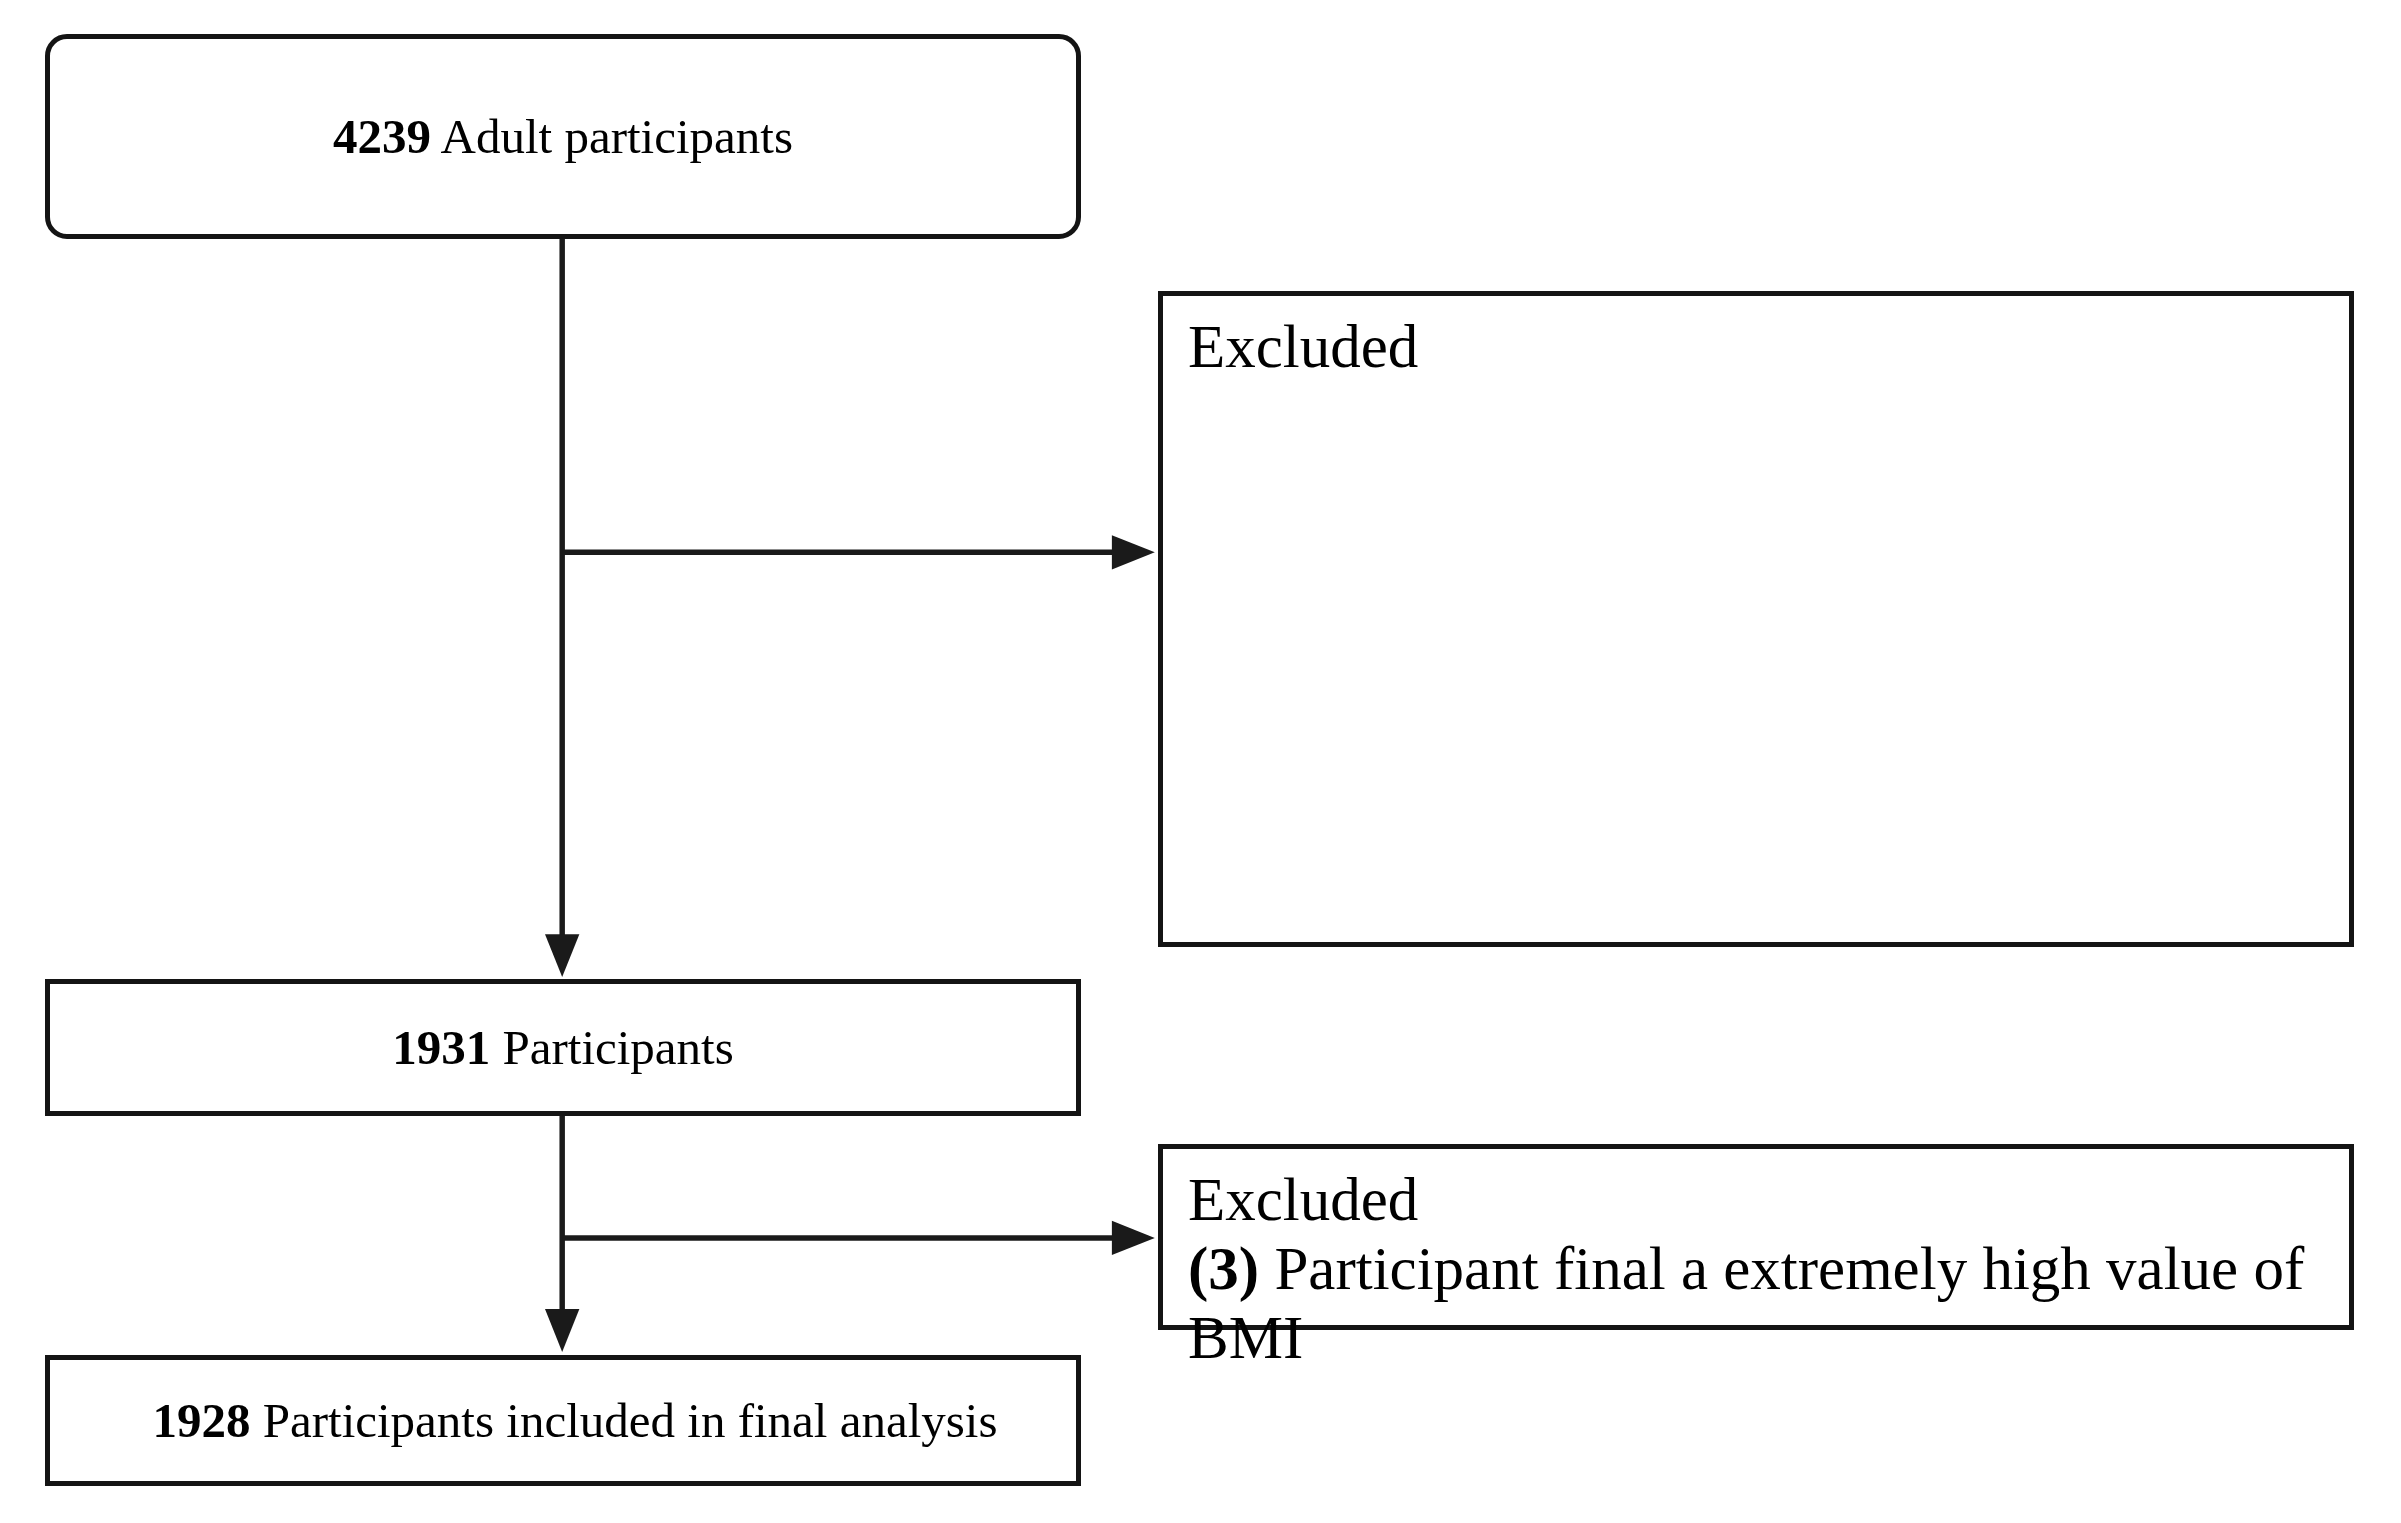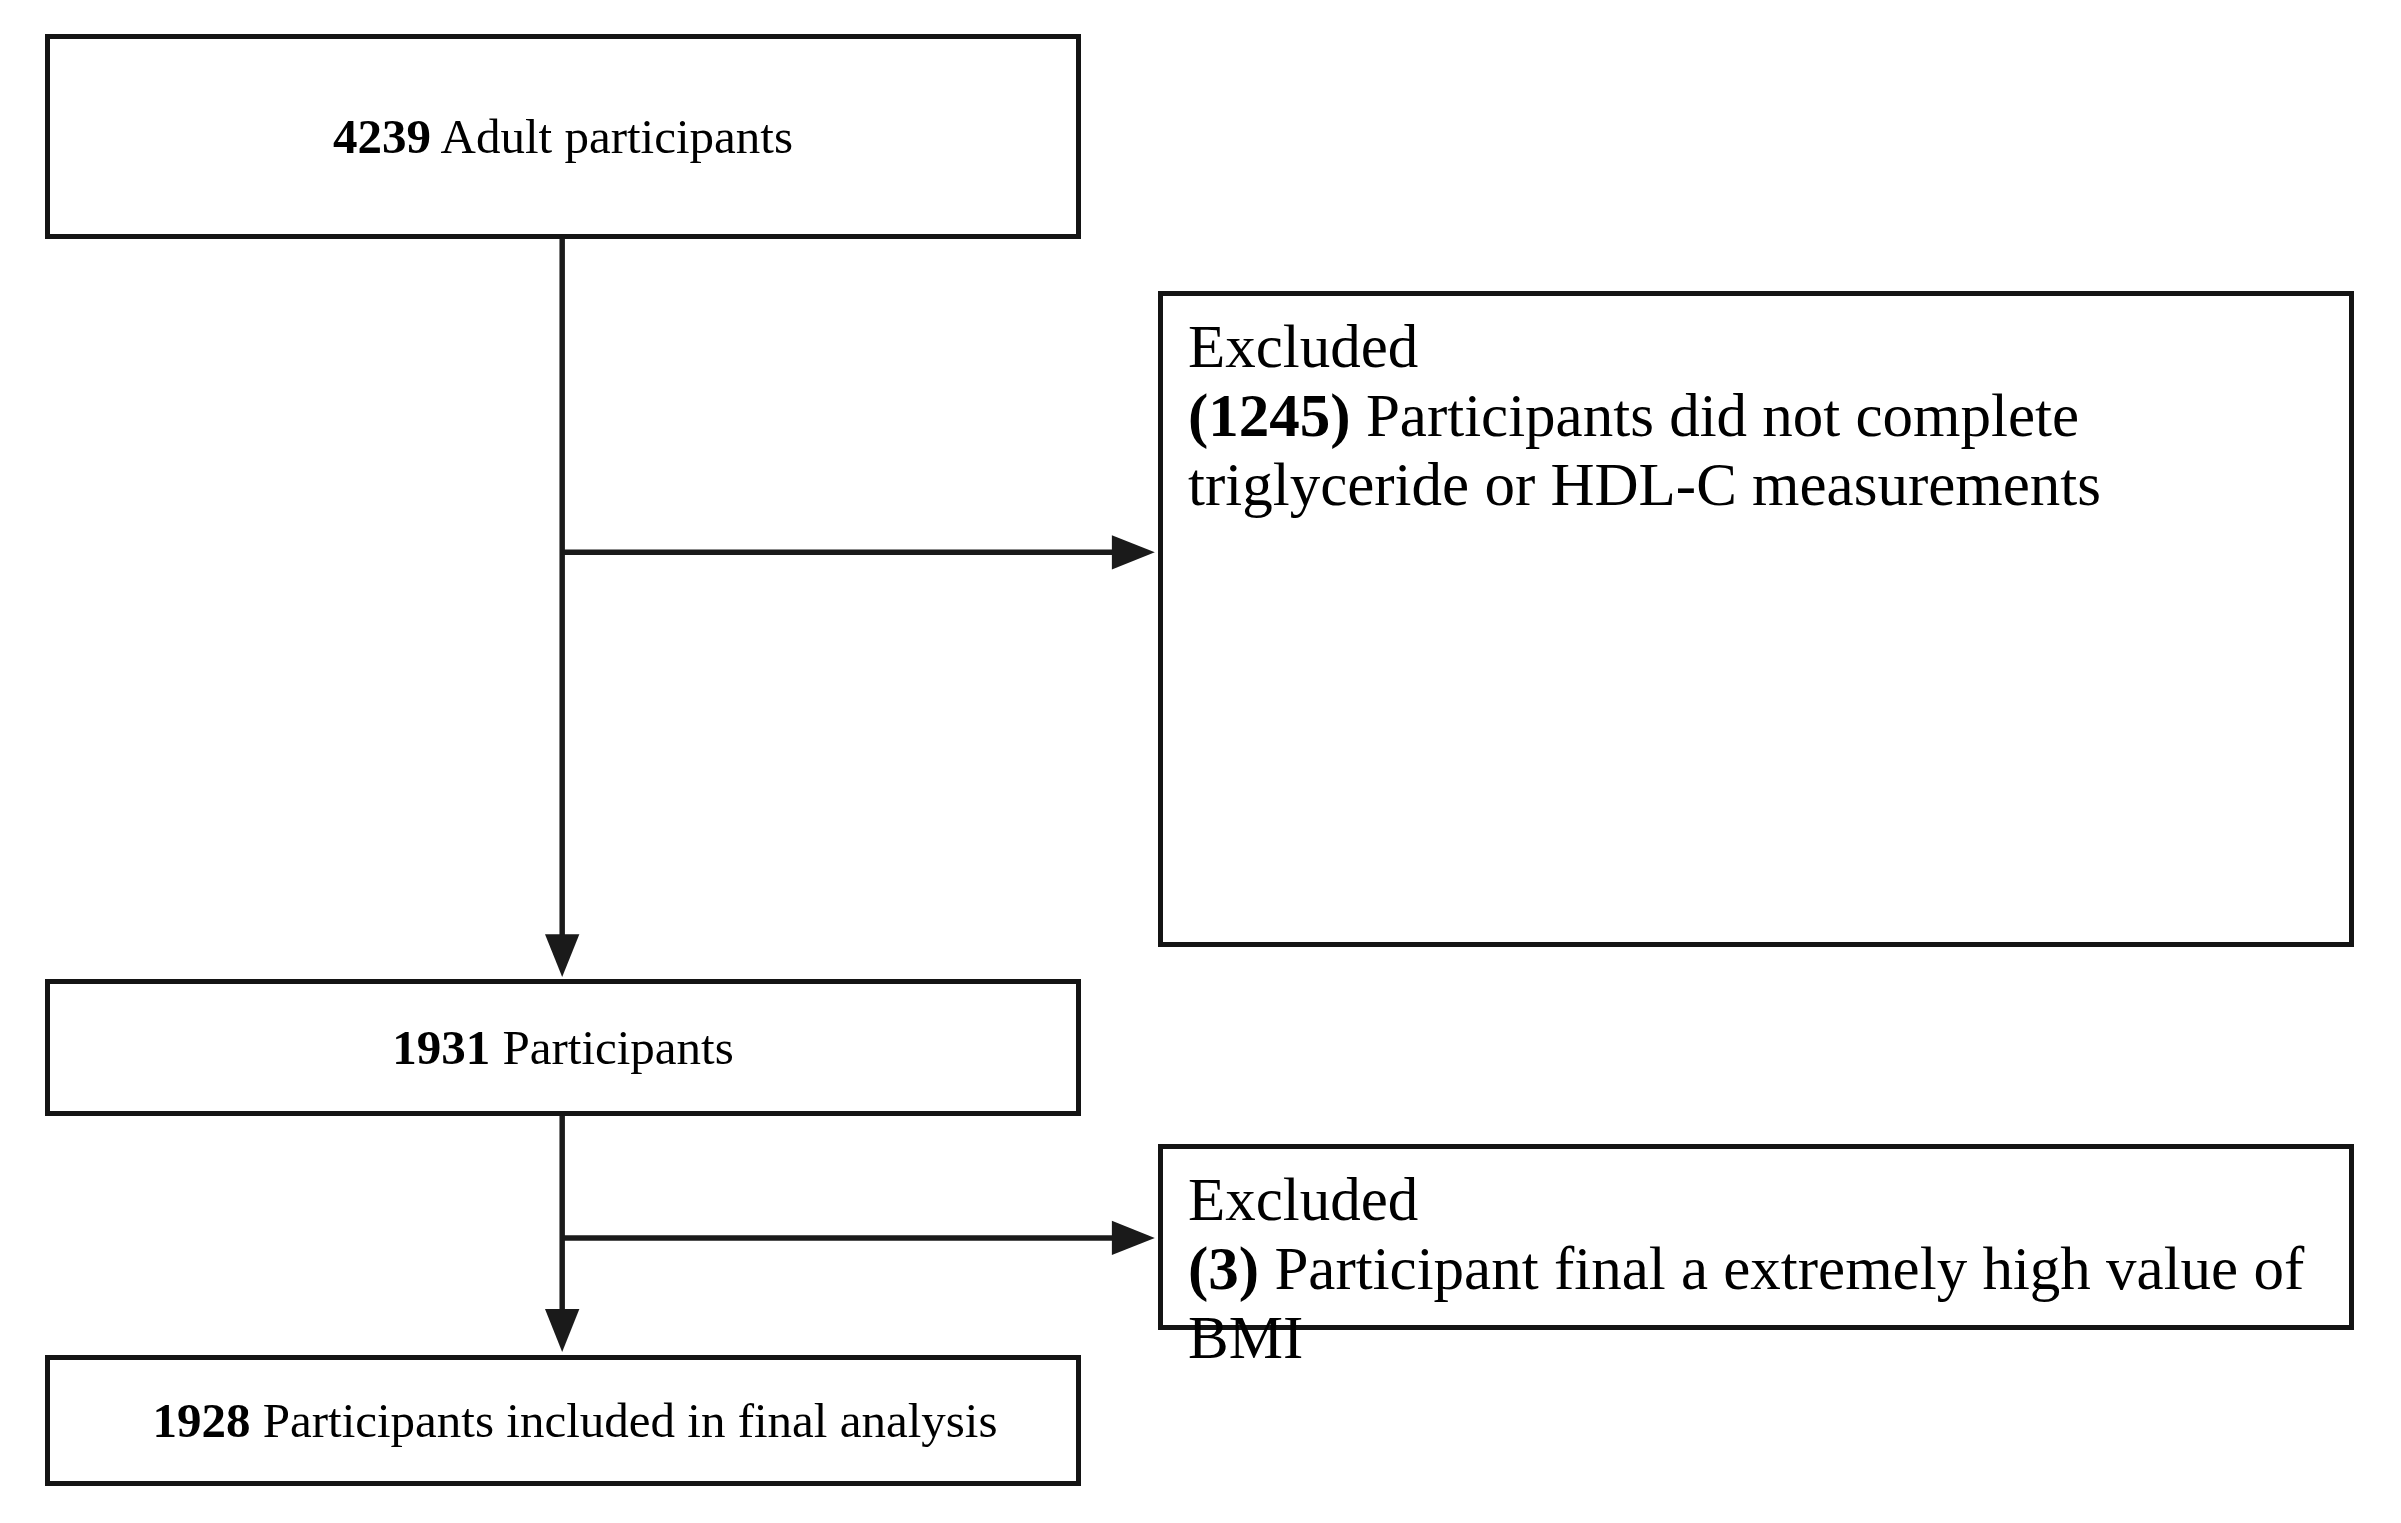--- a/index.html
+++ b/index.html
@@ -26,21 +26,21 @@
     font-size: 49px;
     line-height: 70px;
   }
   .exclbox {
     font-size: 61px;
     line-height: 69px;
     padding: 15.6px 25px;
     text-align: left;
   }
   .b { font-weight: bold; }
-  .box-initial { left: 45px;   top: 34px;   width: 1036px; height: 205px; }
+  .box-initial { left: 45px;   top: 34px;   width: 1036px; height: 205px; border-radius: 22px; }
   .box-mid     { left: 45px;   top: 979px; width: 1036px; height: 137px; }
   .box-final   { left: 45px;   top: 1355px; width: 1036px; height: 131px; padding-left: 24px; }
   .box-excl1   { left: 1158px; top: 291px;  width: 1196px; height: 656px; }
   .box-excl2   { left: 1158px; top: 1144px; width: 1196px; height: 186px; }
   svg.arrows {
     position: absolute;
     left: 0; top: 0;
     width: 2401px; height: 1524px;
     pointer-events: none;
   }
@@ -66,21 +66,20 @@
   </svg>
 
   <div class="box flowbox box-initial">
     <div>
       <div><span class="b">4239</span> <span>Adult participants</span></div>
     </div>
   </div>
 
   <div class="box exclbox box-excl1">
     <div>Excluded</div>
-    <div><span class="b">(1245)</span> <span>Participants did not complete triglyceride or HDL-C measurements</span></div>
   </div>
 
   <div class="box flowbox box-mid">
     <div><span class="b">1931</span> <span>Participants</span></div>
   </div>
 
   <div class="box exclbox box-excl2">
     <div>Excluded</div>
     <div><span class="b">(3)</span> <span>Participant final a extremely high value of BMI</span></div>
   </div>

